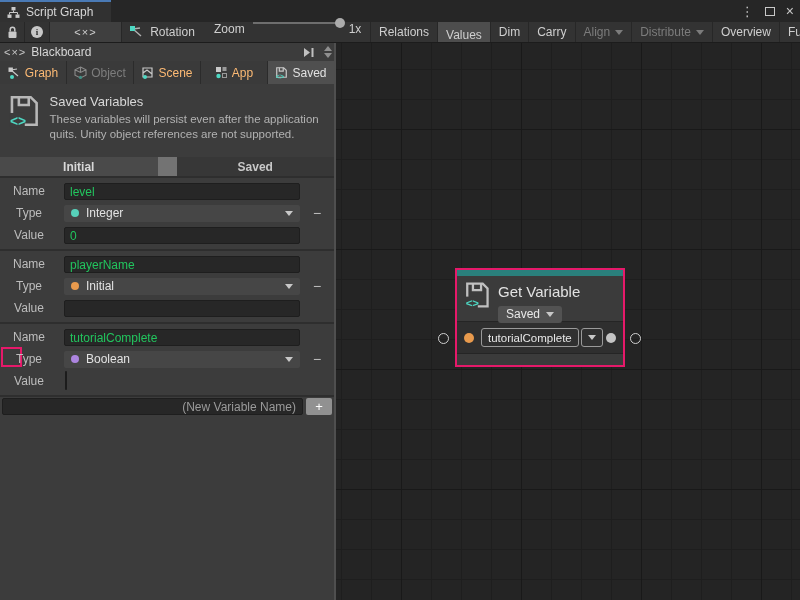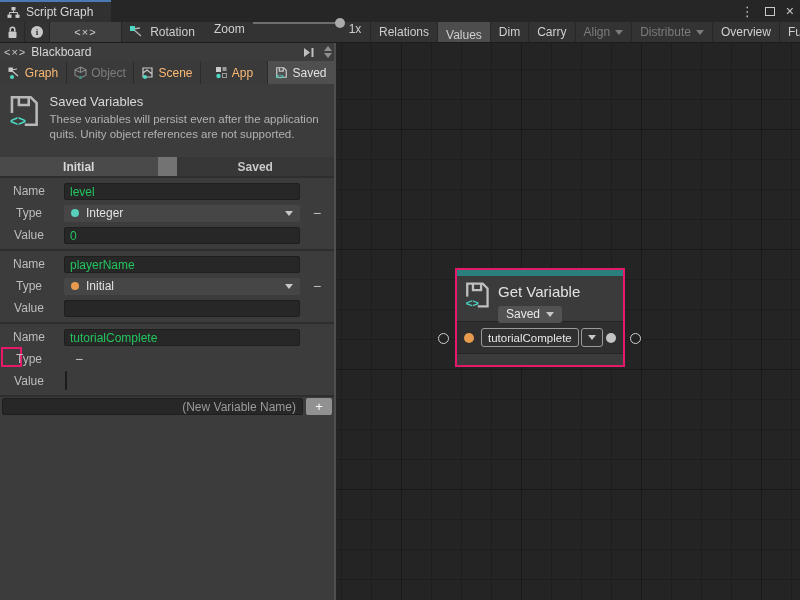--- a/index.html
+++ b/index.html
@@ -316,20 +316,27 @@
 
   <div class="vargroup">
     <div class="handle-hl"></div>
     <div class="vrow">
       <div class="rowlabel">Name</div>
       <div class="fieldcol"><input class="tfield" value="tutorialComplete" style=""></div>
       <div class="removecol"></div>
     </div>
     <div class="vrow">
       <div class="rowlabel">Type</div>
+      <div class="fieldcol">
+        <div class="selfield">
+          <span class="dot dot-boolean"></span>
+          <span class="sl">Boolean</span>
+          <i class="chev"></i>
+        </div>
+      </div>
       <div class="removecol">−</div>
     </div>
     <div class="vrow">
       <div class="rowlabel">Value</div>
       <div class="fieldcol"><span class="checkbox"></span></div>
       <div class="removecol"></div>
     </div>
   </div>
 
   <div id="newvar-row">

